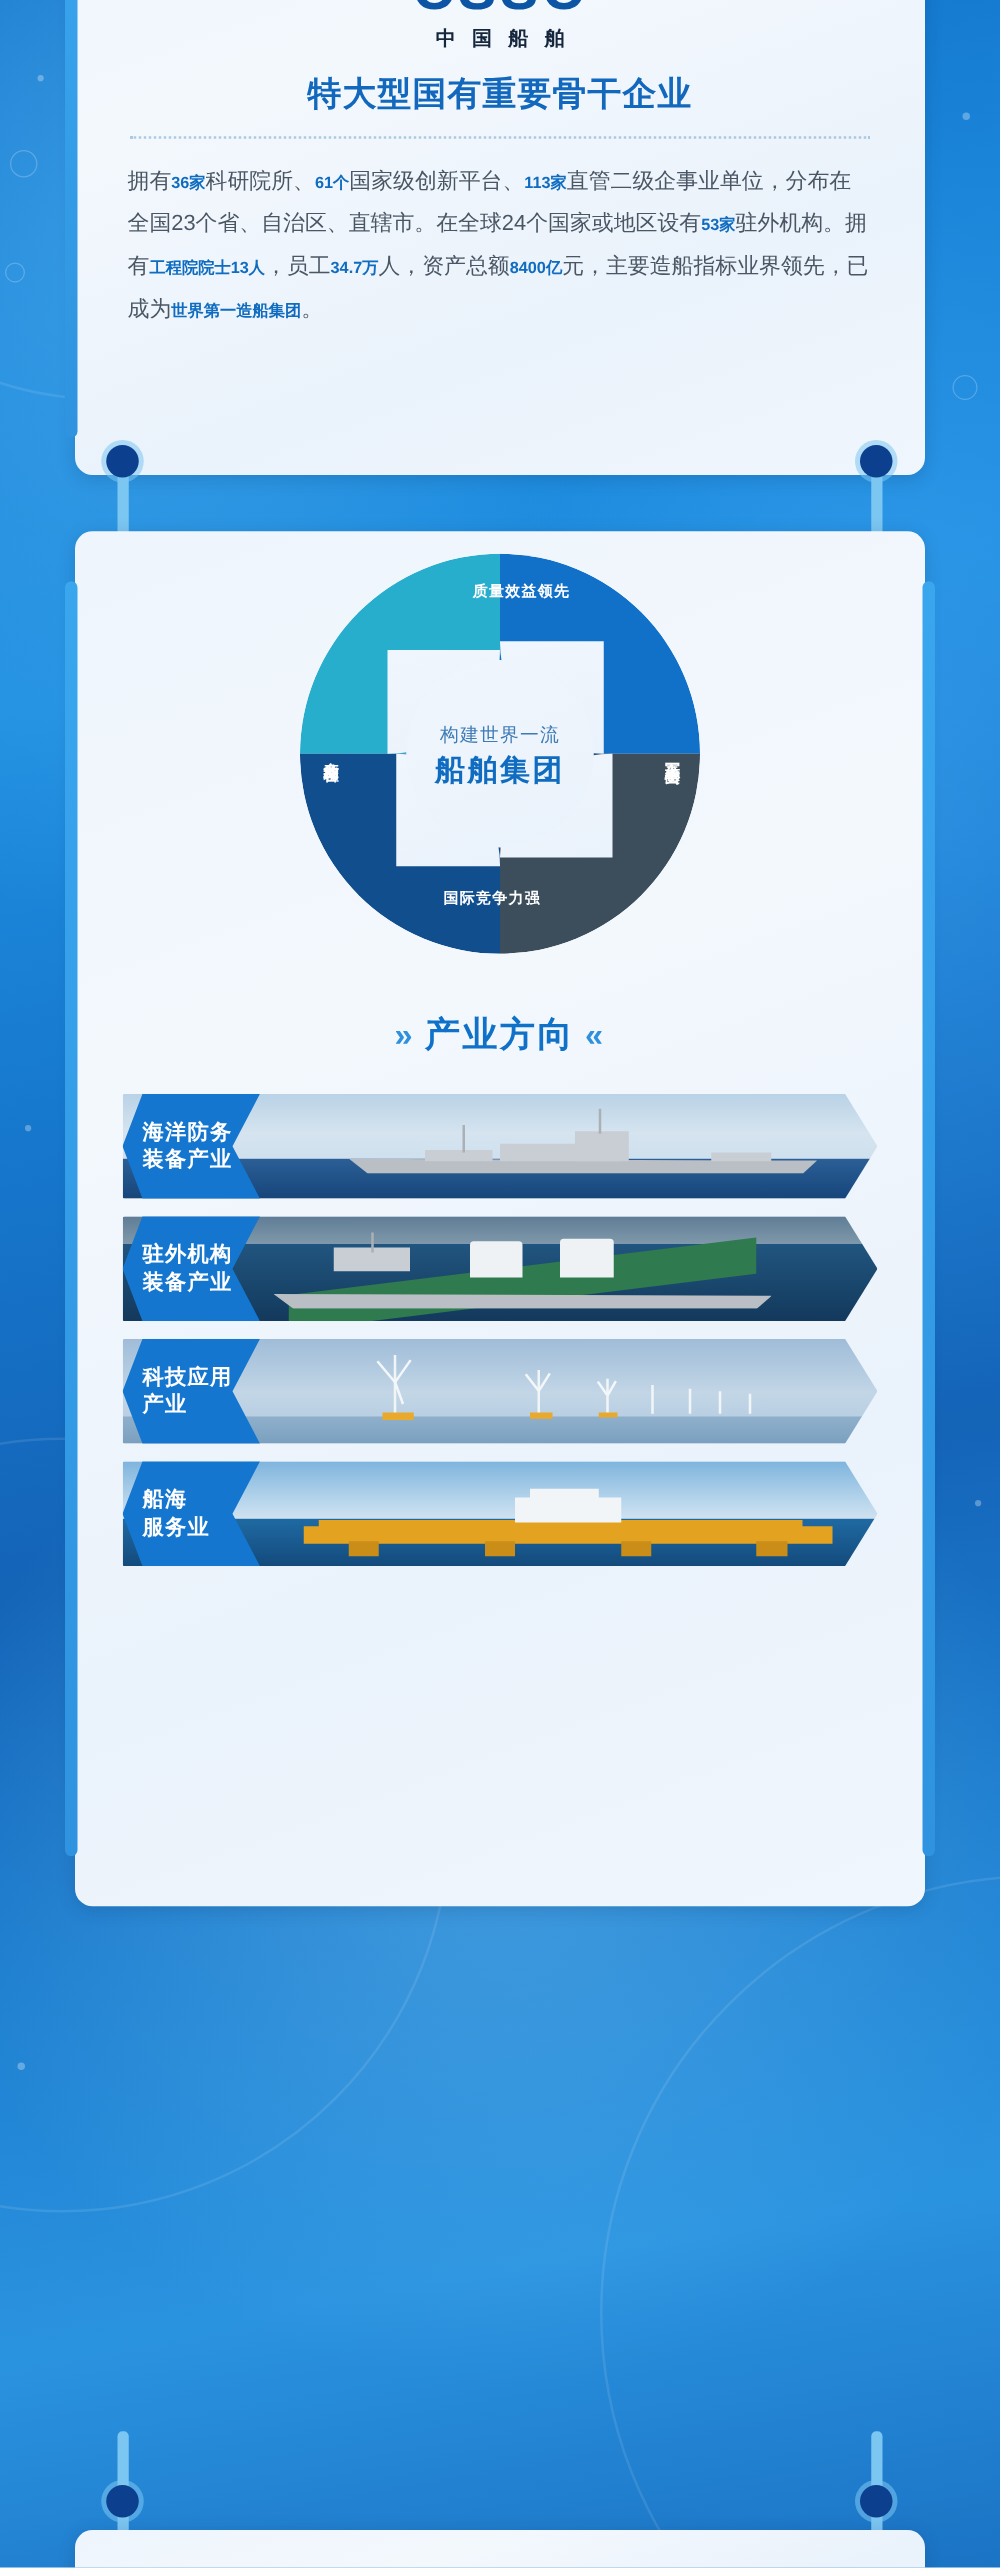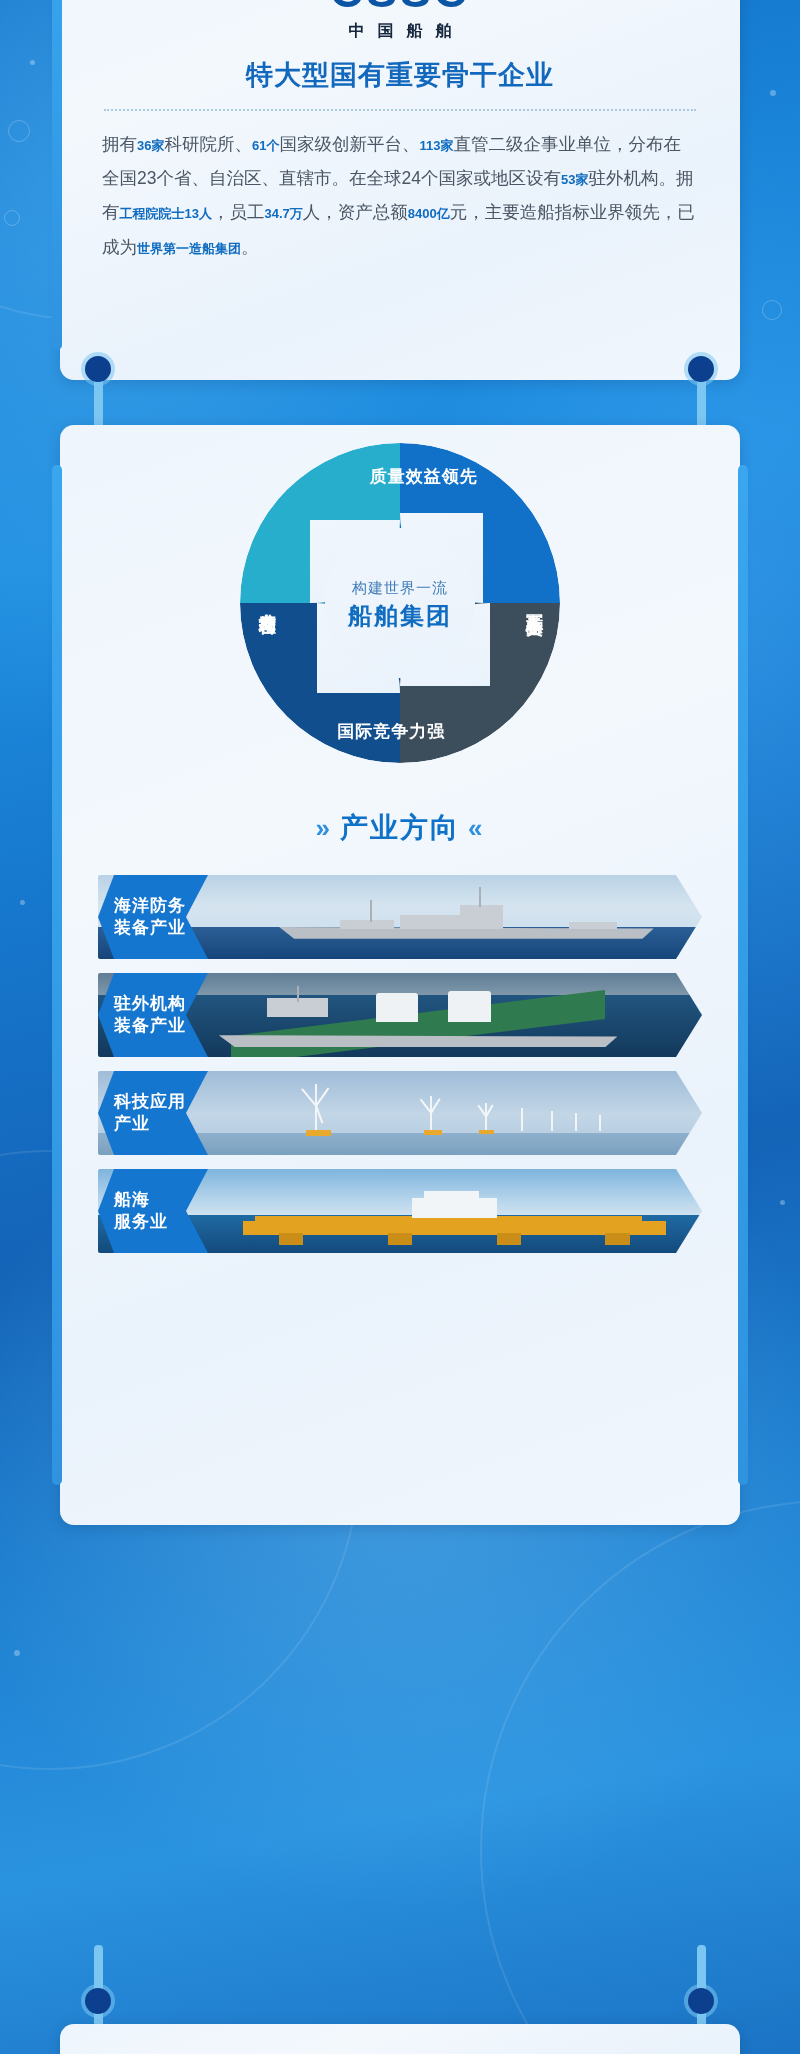--- a/index.html
+++ b/index.html
@@ -100,24 +100,24 @@
     background:linear-gradient(160deg,#f0f6fd,#eaf2fb);
     z-index:4;
   }
   
   .notch { position:absolute; background:linear-gradient(160deg,#f0f6fd,#eaf2fb); z-index:3; }
   .notch.a { left:50%; top:22%;    width:26%; height:28%; border-bottom-left-radius:100%; }
   .notch.b { right:22%; top:50%;   width:28%; height:26%; border-top-left-radius:100%;    }
   .notch.c { right:50%; bottom:22%;width:26%; height:28%; border-top-right-radius:100%;   }
   .notch.d { left:22%; bottom:50%; width:28%; height:26%; border-bottom-right-radius:100%;}
 
-  .seg-label { position:absolute; z-index:5; color:#fff; font-weight:bold; font-size:17px; letter-spacing:1px; white-space:nowrap; }
+  .seg-label { position:absolute; z-index:5; color:#fff; font-weight:bold; font-size:12px; letter-spacing:1px; white-space:nowrap; }
   .seg-label.top   { top:22px;  left:50%; transform:translateX(-28%); }
   .seg-label.right { right:14px; top:50%; transform:translateY(-42%); writing-mode:vertical-rl; }
-  .seg-label.bottom{ bottom:20px; left:50%; transform:translateX(-58%); }
+  .seg-label.bottom{ bottom:36px; left:50%; transform:translateX(-58%); }
   .seg-label.left  { left:16px;  top:50%; transform:translateY(-58%); writing-mode:vertical-rl; }
 
   .donut-center { position:absolute; left:50%; top:50%; transform:translate(-50%,-46%); z-index:6; text-align:center; width:160px; }
   .dc-small { color:#3f7bb5; font-size:15px; letter-spacing:1px; font-weight:500; }
   .dc-big   { color:#0f6cc0; font-size:24px; font-weight:bold; letter-spacing:2px; margin-top:2px; }
 
   
   .ind-row { position:relative; height:84px; margin:0 38px 14px 38px; }
   .ind-photo {
     position:absolute; inset:0;

